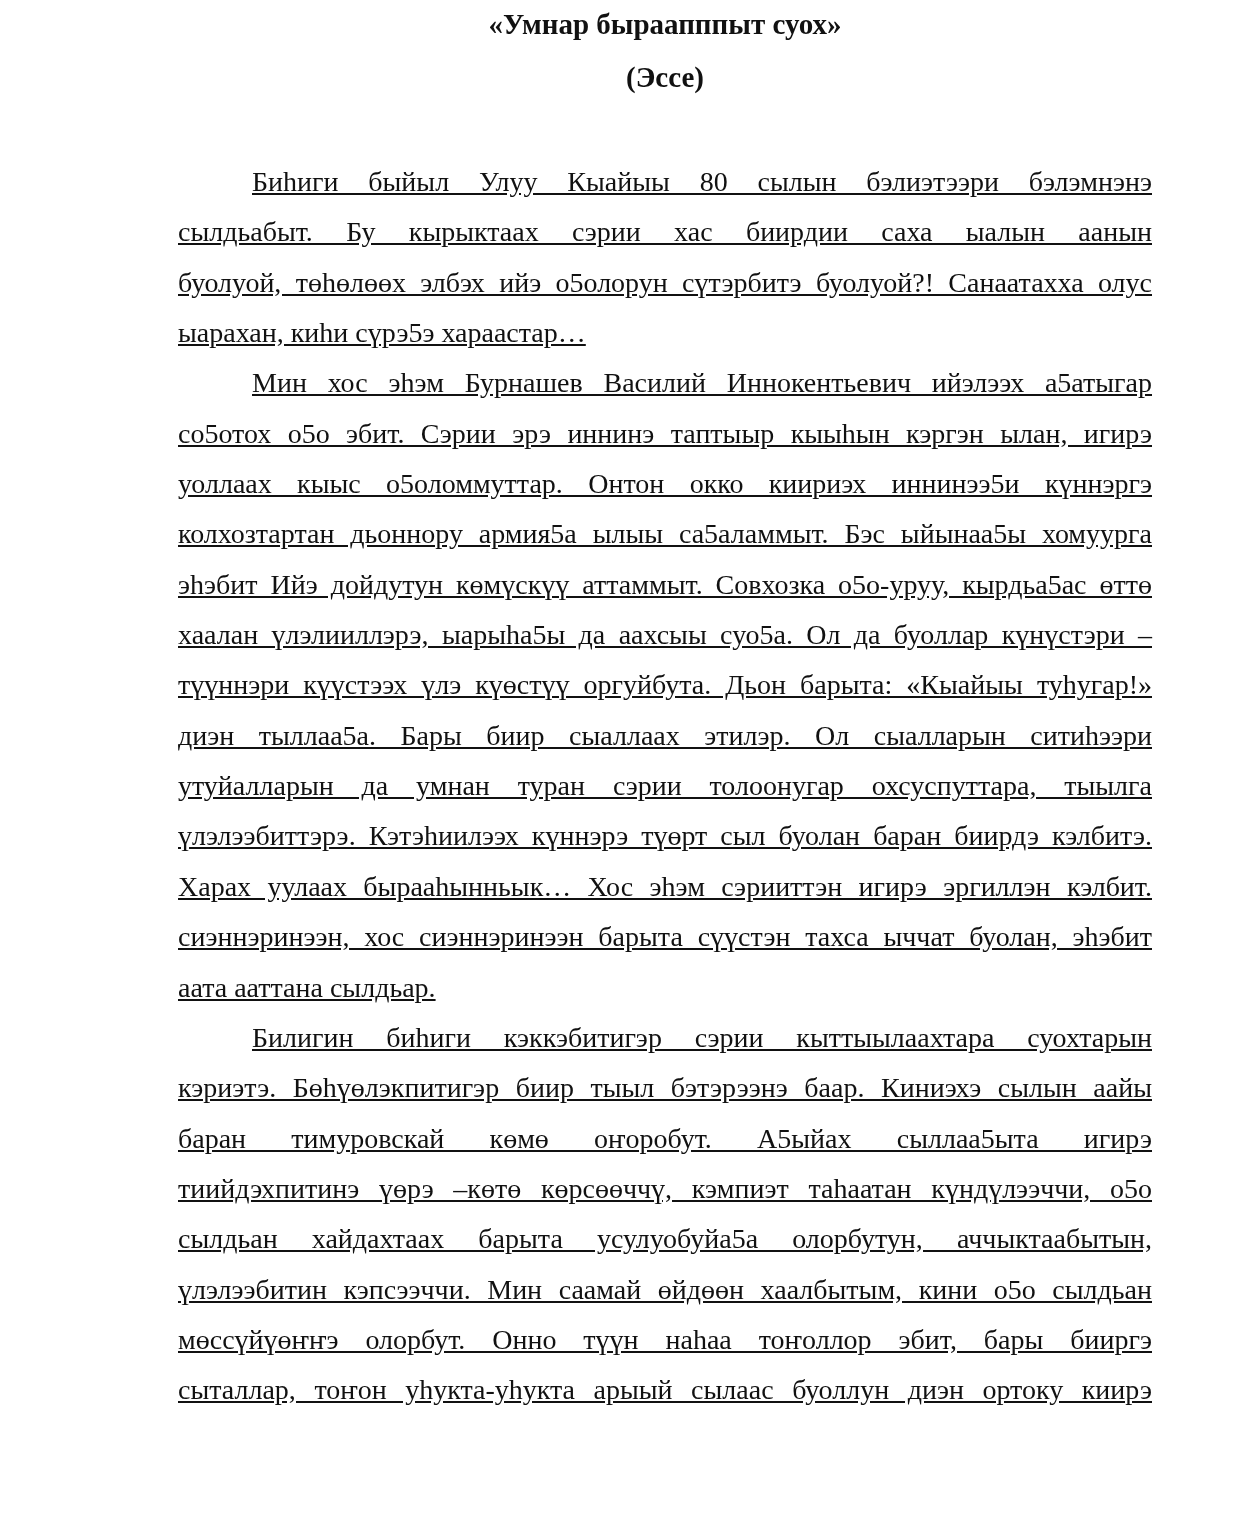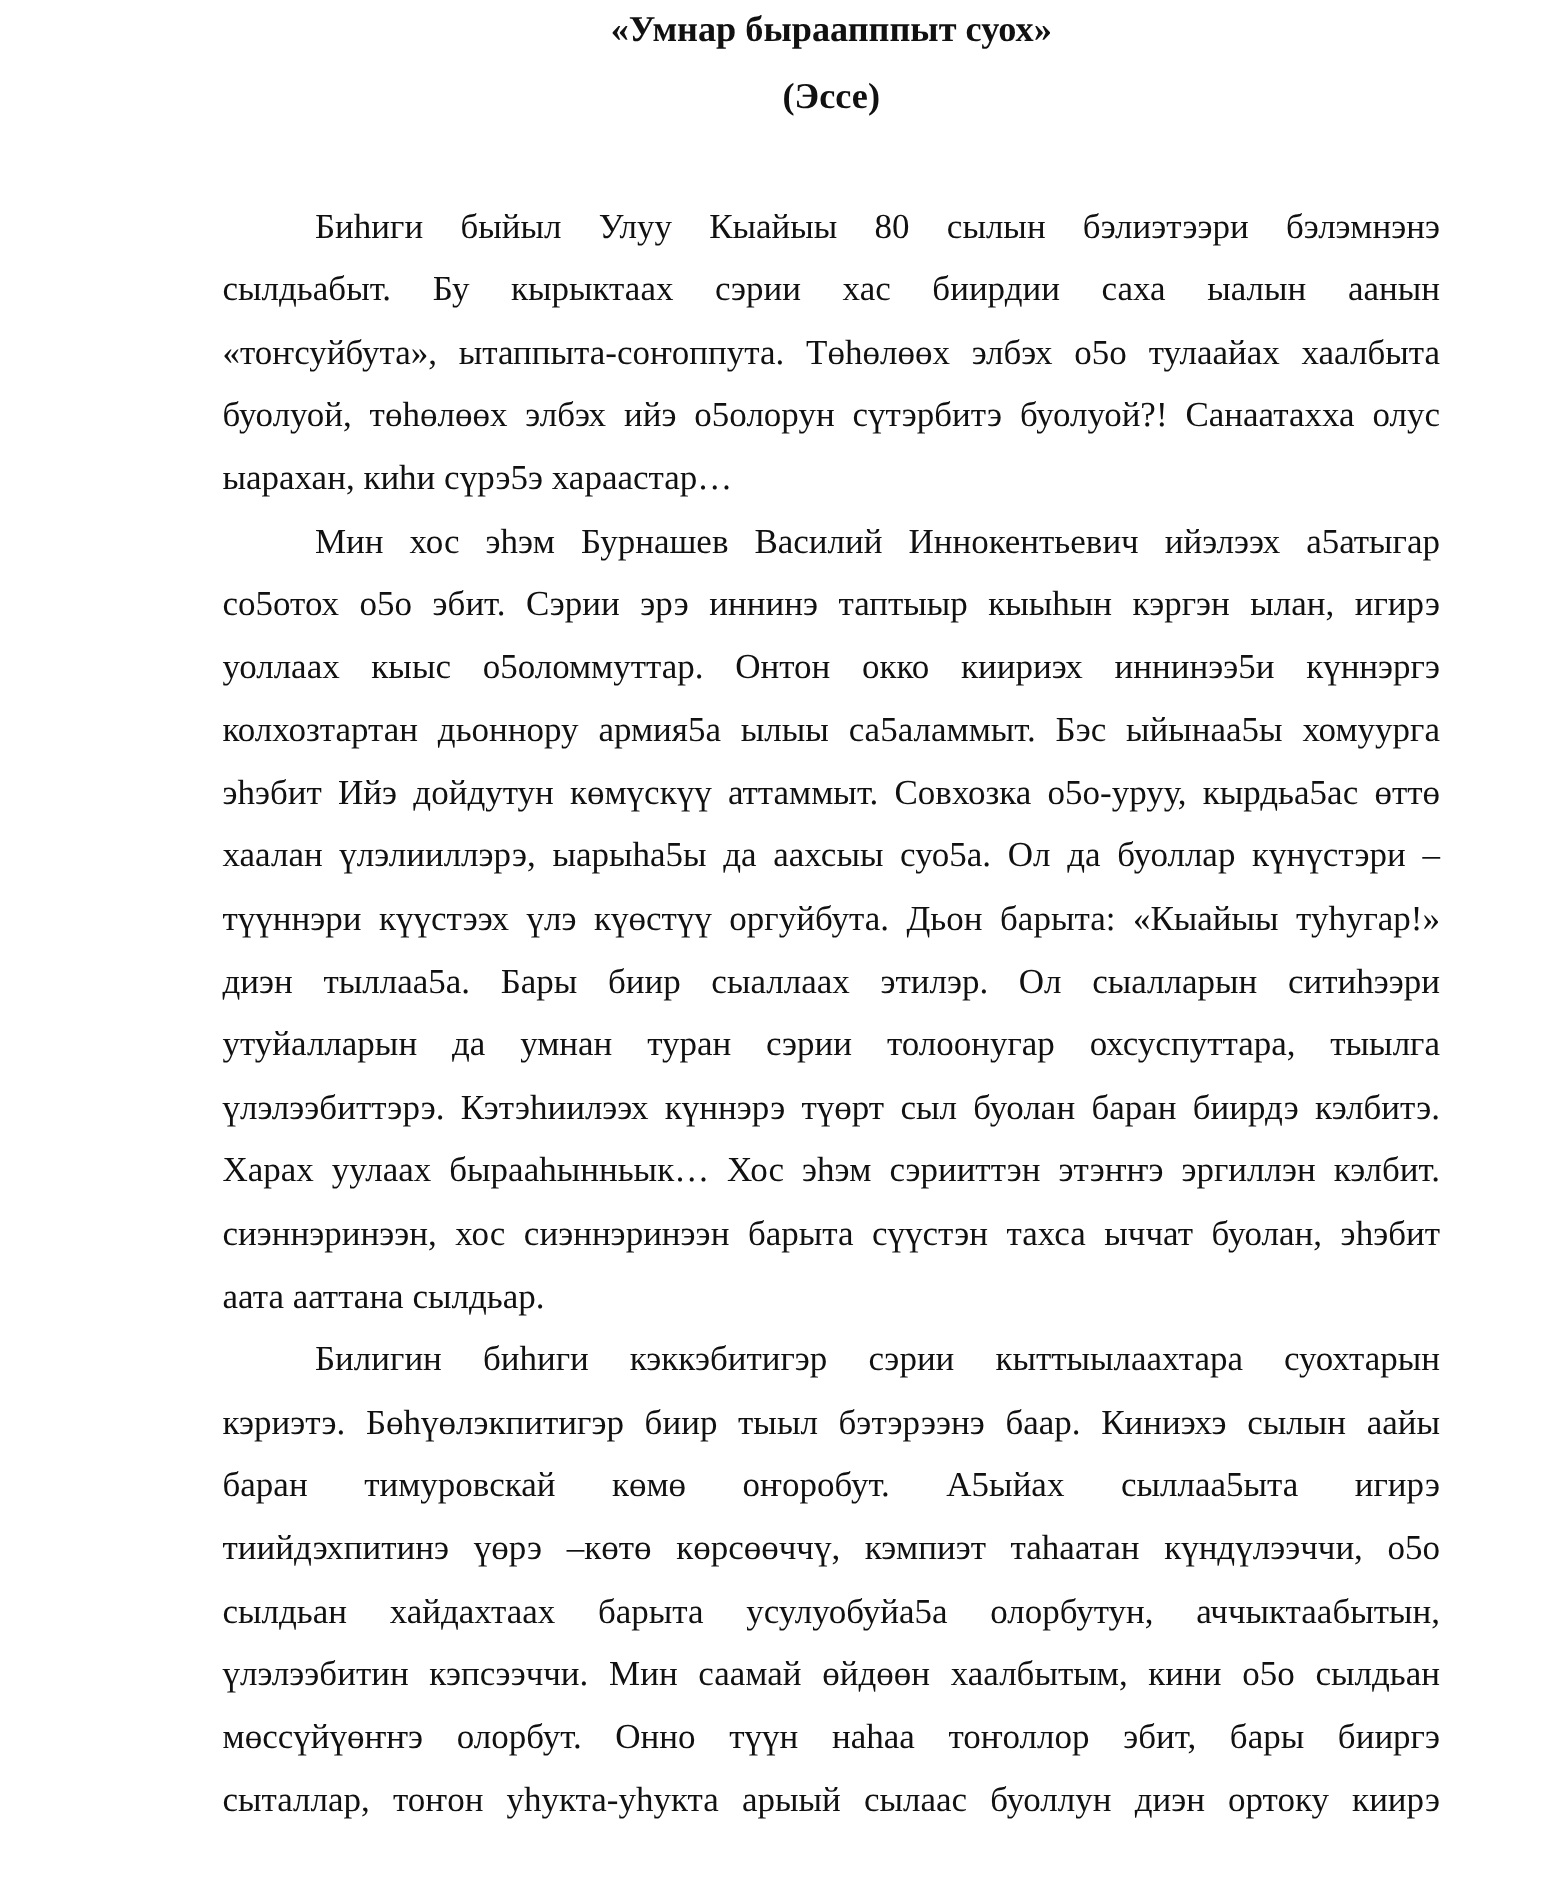--- a/index.html
+++ b/index.html
@@ -51,20 +51,21 @@
       width: 974px;
     }
     .line {
       display: block;
       height: 50.35px;
       line-height: 40px;
       font-size: 28px;
       white-space: nowrap;
       text-align: justify;
       text-align-last: justify;
+      text-decoration: underline;
     }
     .line.indent {
       padding-left: 74px;
     }
     .line.last {
       text-align: right;
       text-align-last: left;
     }
   </style>
 </head>
@@ -72,37 +73,36 @@
 
 <div class="page">
   <h1 class="title">«Умнар быраапппыт суох»</h1>
   <h2 class="subtitle">(Эссе)</h2>
 
   <div class="body-text">
 
     <div>
       <span class="line indent">Биhиги быйыл Улуу Кыайыы 80 сылын бэлиэтээри бэлэмнэнэ</span>
       <span class="line">сылдьабыт. Бу кырыктаах сэрии хас биирдии саха ыалын аанын</span>
-      <span class="line">«тоҥсуйбута», ытаппыта-соҥоппута. Төhөлөөх элбэх о5о тулаайах хаалбыта</span>
       <span class="line">буолуой, төhөлөөх элбэх ийэ о5олорун сүтэрбитэ буолуой?! Санаатахха олус</span>
       <span class="line last">ыарахан, киhи сүрэ5э хараастар…</span>
     </div>
 
     <div>
       <span class="line indent">Мин хос эhэм Бурнашев Василий Иннокентьевич ийэлээх а5атыгар</span>
       <span class="line">со5отох о5о эбит. Сэрии эрэ иннинэ таптыыр кыыhын кэргэн ылан, игирэ</span>
       <span class="line">уоллаах кыыс о5оломмуттар. Онтон окко киириэх иннинээ5и күннэргэ</span>
       <span class="line">колхозтартан дьоннору армия5а ылыы са5аламмыт. Бэс ыйынаа5ы хомуурга</span>
       <span class="line">эhэбит Ийэ дойдутун көмүскүү аттаммыт. Совхозка о5о-уруу, кырдьа5ас өттө</span>
       <span class="line">хаалан үлэлииллэрэ, ыарыhа5ы да аахсыы суо5а. Ол да буоллар күнүстэри –</span>
       <span class="line">түүннэри күүстээх үлэ күөстүү оргуйбута. Дьон барыта: «Кыайыы туhугар!»</span>
       <span class="line">диэн тыллаа5а. Бары биир сыаллаах этилэр. Ол сыалларын ситиhээри</span>
       <span class="line">утуйалларын да умнан туран сэрии толоонугар охсуспуттара, тыылга</span>
       <span class="line">үлэлээбиттэрэ. Кэтэhиилээх күннэрэ түөрт сыл буолан баран биирдэ кэлбитэ.</span>
-      <span class="line">Харах уулаах бырааhынньык… Хос эhэм сэрииттэн этэҥҥэ эргиллэн кэлбит.</span>
+      <span class="line">Харах уулаах бырааhынньык… Хос эhэм сэрииттэн игирэ эргиллэн кэлбит.</span>
       <span class="line">сиэннэринээн, хос сиэннэринээн барыта сүүстэн тахса ыччат буолан, эhэбит</span>
       <span class="line last">аата ааттана сылдьар.</span>
     </div>
 
     <div>
       <span class="line indent">Билигин биhиги кэккэбитигэр сэрии кыттыылаахтара суохтарын</span>
       <span class="line">кэриэтэ. Бөhүөлэкпитигэр биир тыыл бэтэрээнэ баар. Киниэхэ сылын аайы</span>
       <span class="line">баран тимуровскай көмө оҥоробут. А5ыйах сыллаа5ыта игирэ</span>
       <span class="line">тиийдэхпитинэ үөрэ –көтө көрсөөччү, кэмпиэт таhаатан күндүлээччи, о5о</span>
       <span class="line">сылдьан хайдахтаах барыта усулуобуйа5а олорбутун, аччыктаабытын,</span>

